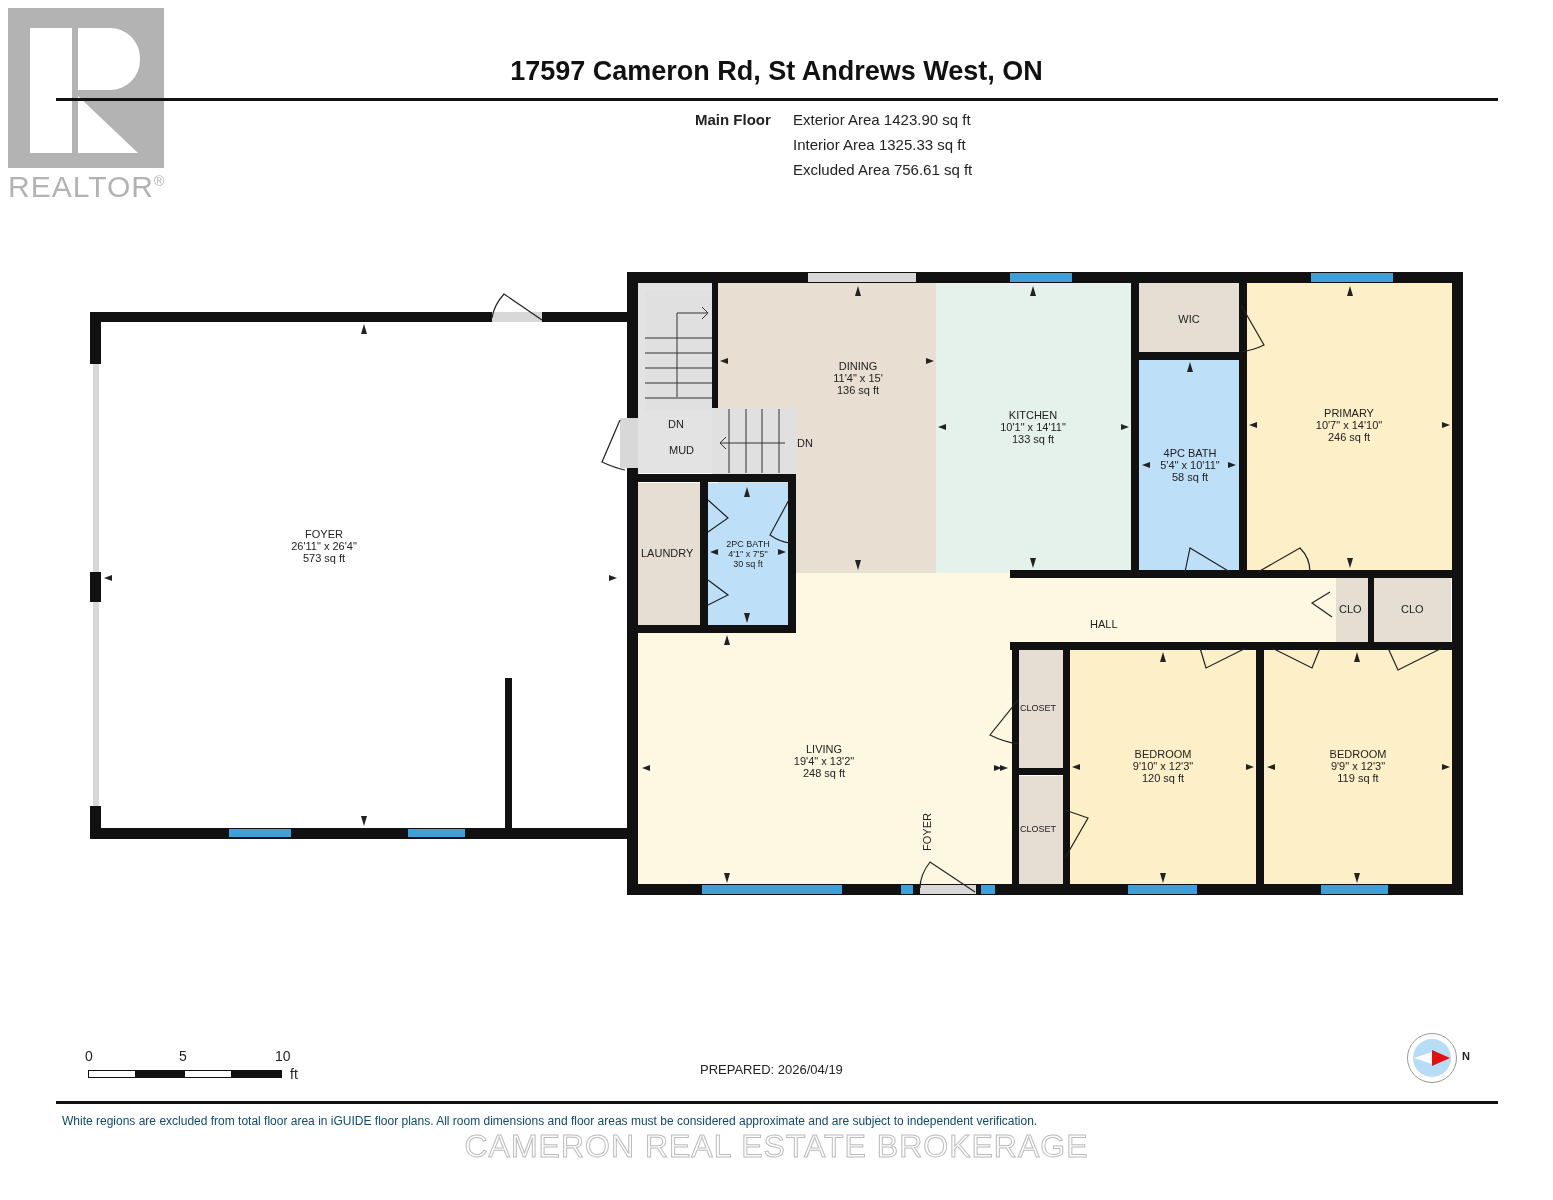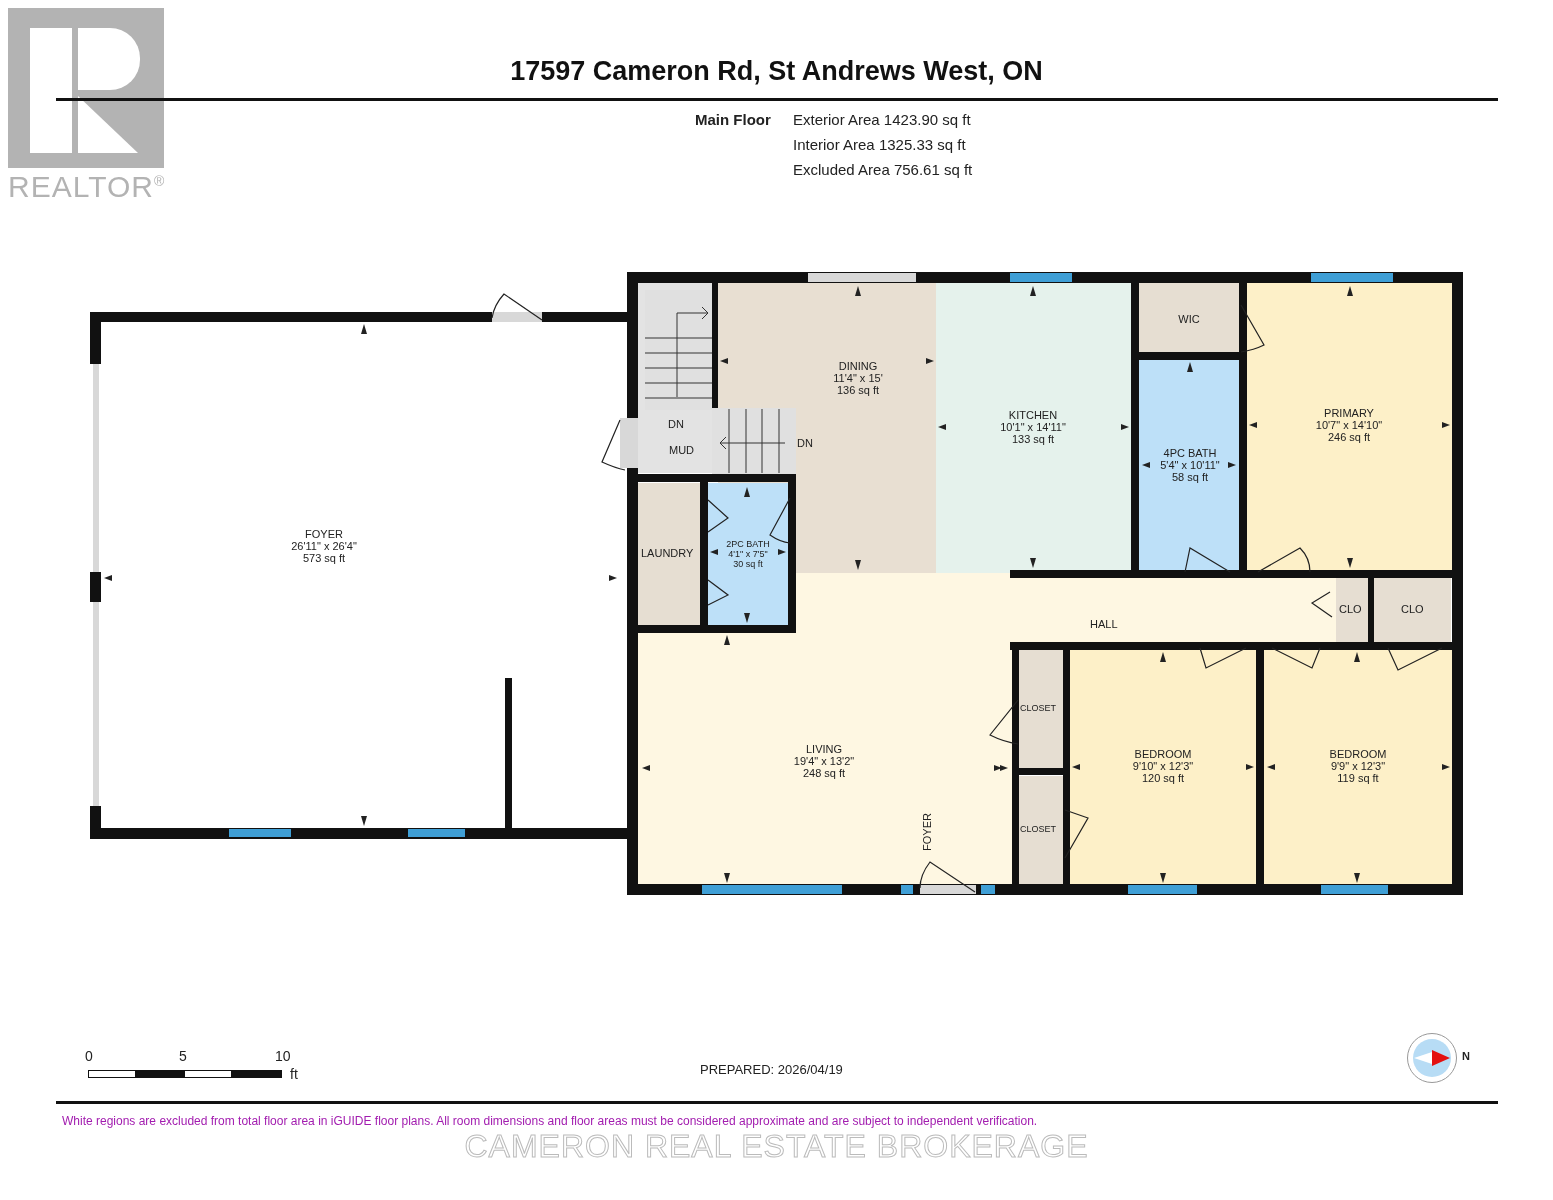--- a/index.html
+++ b/index.html
@@ -16,21 +16,21 @@
   .floor-label { left:695px; top:111px; font-size:15px; font-weight:bold; }
   .area-line { left:793px; font-size:15px; }
   .wall { position:absolute; background:#111; }
   .room { position:absolute; }
   .room-label { position:absolute; text-align:center; font-size:11px; line-height:12px; color:#222; transform:translateX(-50%); white-space:nowrap; }
   .win { position:absolute; background:#3f9fd6; }
   .door-gap { position:absolute; background:#d8d8d8; }
   .stairs { position:absolute; background:#e0e0e0; }
   .small-lbl { position:absolute; font-size:11px; color:#222; }
   .scale { left:88px; top:1070px; }
-  .footer-note { left:62px; top:1114px; font-size:12px; color:#a21caf; }
+  .footer-note { left:62px; top:1114px; font-size:12px; color:#0c4a6e; }
   .watermark { left:0; width:1553px; top:1128px; text-align:center; font-size:32px; color:#fff; -webkit-text-stroke:1px #bbb; letter-spacing:1px; }
   .prepared { left:700px; top:1062px; font-size:13px; }
   .compass { left:1407px; top:1033px; width:48px; height:48px; border-radius:50%; border:1px solid #999; background:#fff; }
   .compass-inner { position:absolute; left:5px; top:5px; width:38px; height:38px; border-radius:50%; background:#b7dcf5; }
 </style>
 </head>
 <body>
 
 <div class="abs realtor-logo">
   <div class="r-stem"></div>

